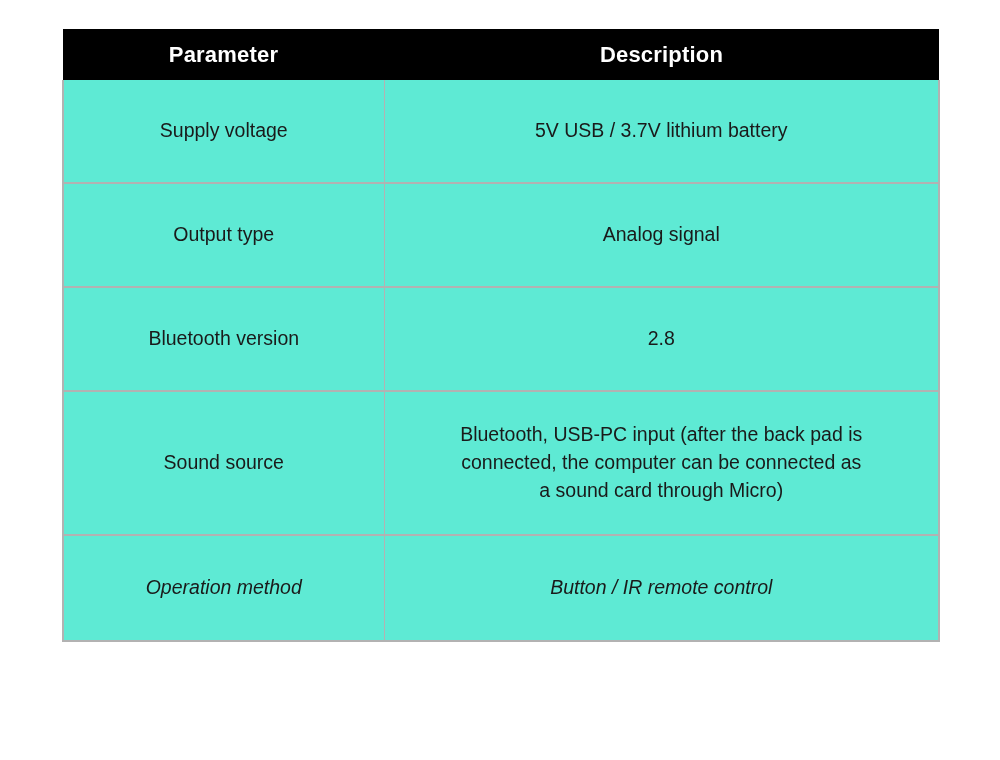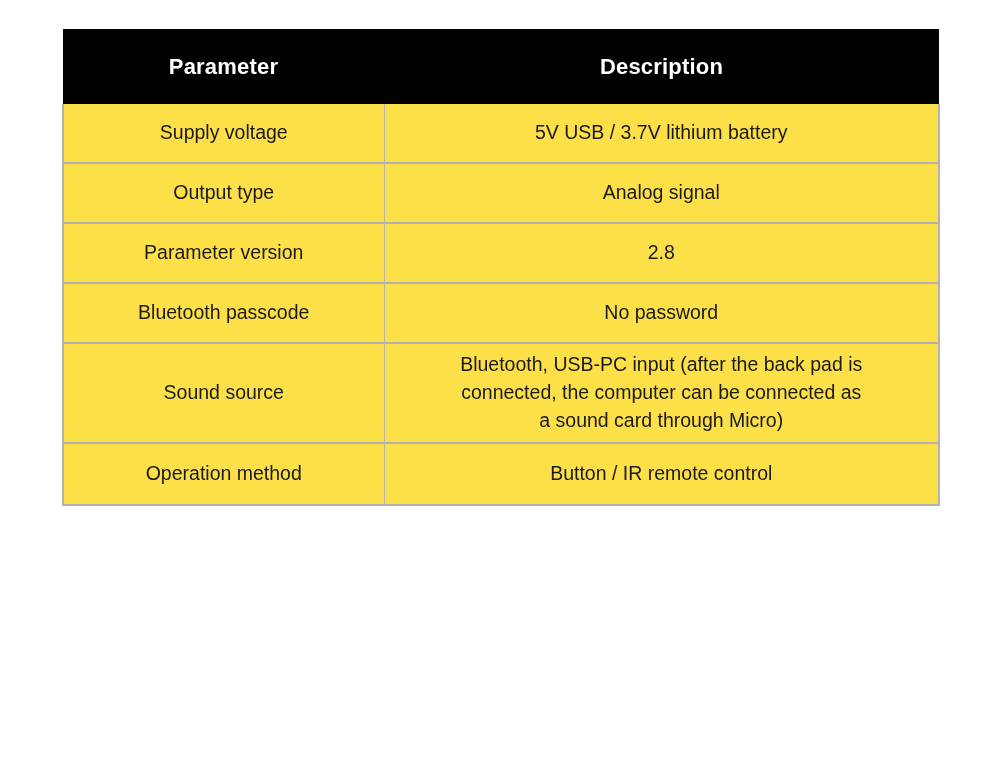--- a/index.html
+++ b/index.html
@@ -43,54 +43,54 @@
   
   thead tr.spec-head-row {
     background: #000000;
   }
   thead th {
     background: #000000;
     color: #ffffff;
     font-size: 22px;
     font-weight: bold;
     text-align: center;
-    padding: 12px;
+    padding: 0;
     height: 51px;
     line-height: 51px;
     letter-spacing: 0.2px;
     border: none;
   }
 
   
   tbody td {
-    background: #fde047;
+    background: #5eead4;
     color: #1a1a1a;
     font-size: 19.5px;
     font-weight: normal;
     text-align: center;
     vertical-align: middle;
-    padding: 0 10px;
+    padding: 22px 10px;
     border-bottom: 2px solid #b2b2b2;
     border-left: 2px solid #b2b2b2;
     border-right: 2px solid #b2b2b2;
     line-height: 1.42;
   }
   tbody td.cell-param {
     border-left: 2px solid #b2b2b2;
     border-right: 1px solid #b2b2b2;
   }
   tbody td.cell-desc {
     border-left: 1px solid #b2b2b2;
     border-right: 2px solid #b2b2b2;
     margin-left: 24px;
   }
 
   tbody tr.row-h70 td { height: 58px; }
   tbody tr.row-tall td { height: 98px; }
-  tbody tr.row-last td { height: 60px; }
+  tbody tr.row-last td { height: 60px; font-style: italic; }
 
   .desc-multiline {
     display: block;
     white-space: pre-line;
   }
 </style>
 </head>
 <body>
 
 <div id="page">
@@ -114,29 +114,25 @@
           <td class="cell-desc">5V USB / 3.7V lithium battery</td>
         </tr>
 
 
         <tr class="row-h70">
           <td class="cell-param">Output type</td>
           <td class="cell-desc">Analog signal</td>
         </tr>
 
         <tr class="row-h70">
-          <td class="cell-param">Parameter version</td>
+          <td class="cell-param">Bluetooth version</td>
           <td class="cell-desc">2.8</td>
         </tr>
 
 
-        <tr class="row-h70">
-          <td class="cell-param">Bluetooth passcode</td>
-          <td class="cell-desc">No password</td>
-        </tr>
 
         <tr class="row-tall">
           <td class="cell-param">Sound source</td>
           <td class="cell-desc">
             <span class="desc-multiline">Bluetooth, USB-PC input (after the back pad is
 connected, the computer can be connected as
 a sound card through Micro)</span>
           </td>
         </tr>
 

